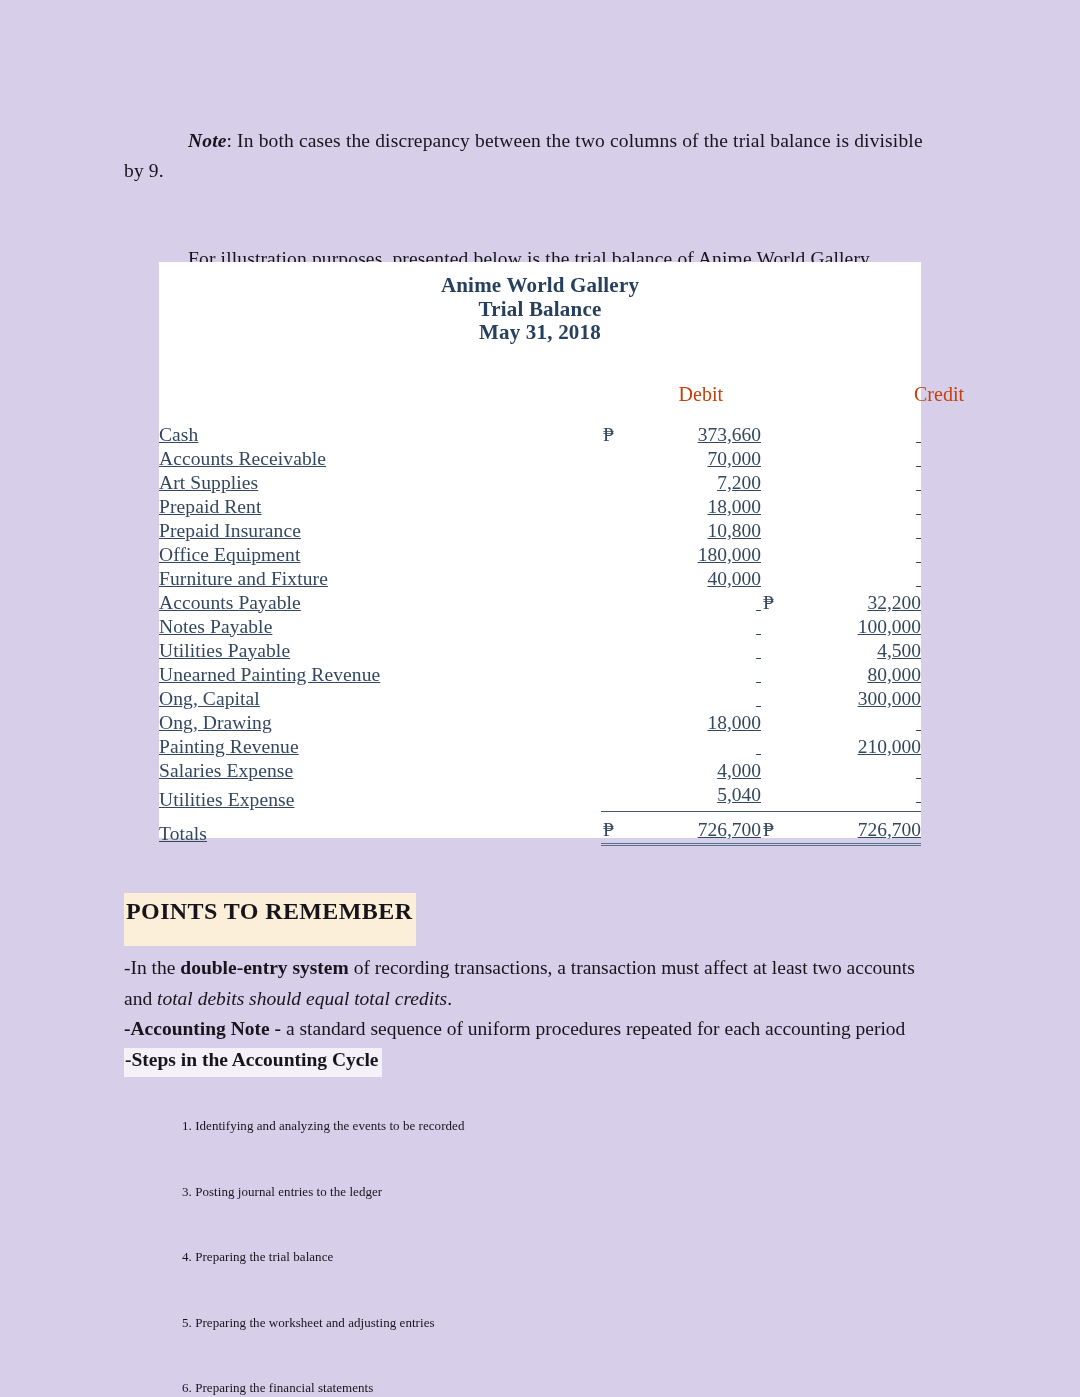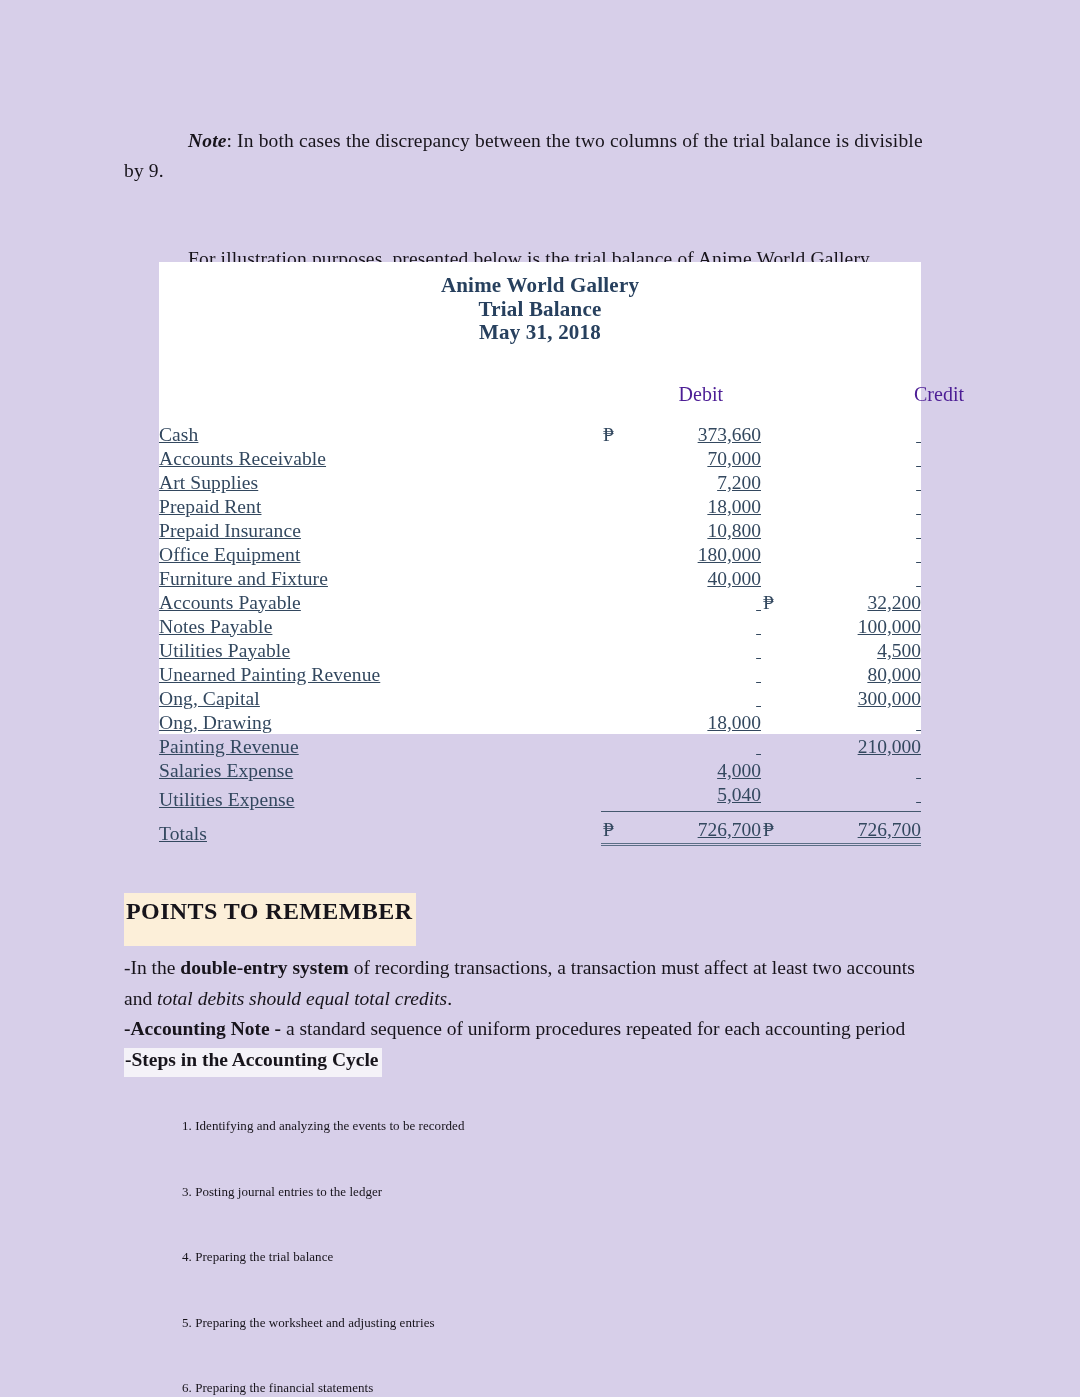--- a/index.html
+++ b/index.html
@@ -41,21 +41,21 @@
   .bi { font-weight: bold; font-style: italic; text-align: center; }
 
   .intro .para2 { margin-top: 58px; }
 
   
   .tb-card {
     position: absolute;
     left: 159px;
     top: 262px;
     width: 762px;
-    height: 472px;
+    height: 576px;
     background: #ffffff;
     color: #2c4159;
     box-sizing: border-box;
   }
 
   .tb-title {
     text-align: center;
     font-weight: bold;
     font-size: 21px;
     line-height: 23.5px;
@@ -63,21 +63,21 @@
     padding-top: 12px;
     color: #27405e;
   }
   .tb-title div { white-space: nowrap; }
 
   .tb-colheads {
     position: relative;
     height: 34px;
     margin-top: 38px;
     font-size: 20px;
-    color: #4c1d95;
+    color: #c2410c;
   }
   .tb-colheads .debit-h {
     position: absolute;
     left: 0;
     width: 564px;
     text-align: right;
   }
   .tb-colheads .credit-h {
     position: absolute;
     left: 0;

